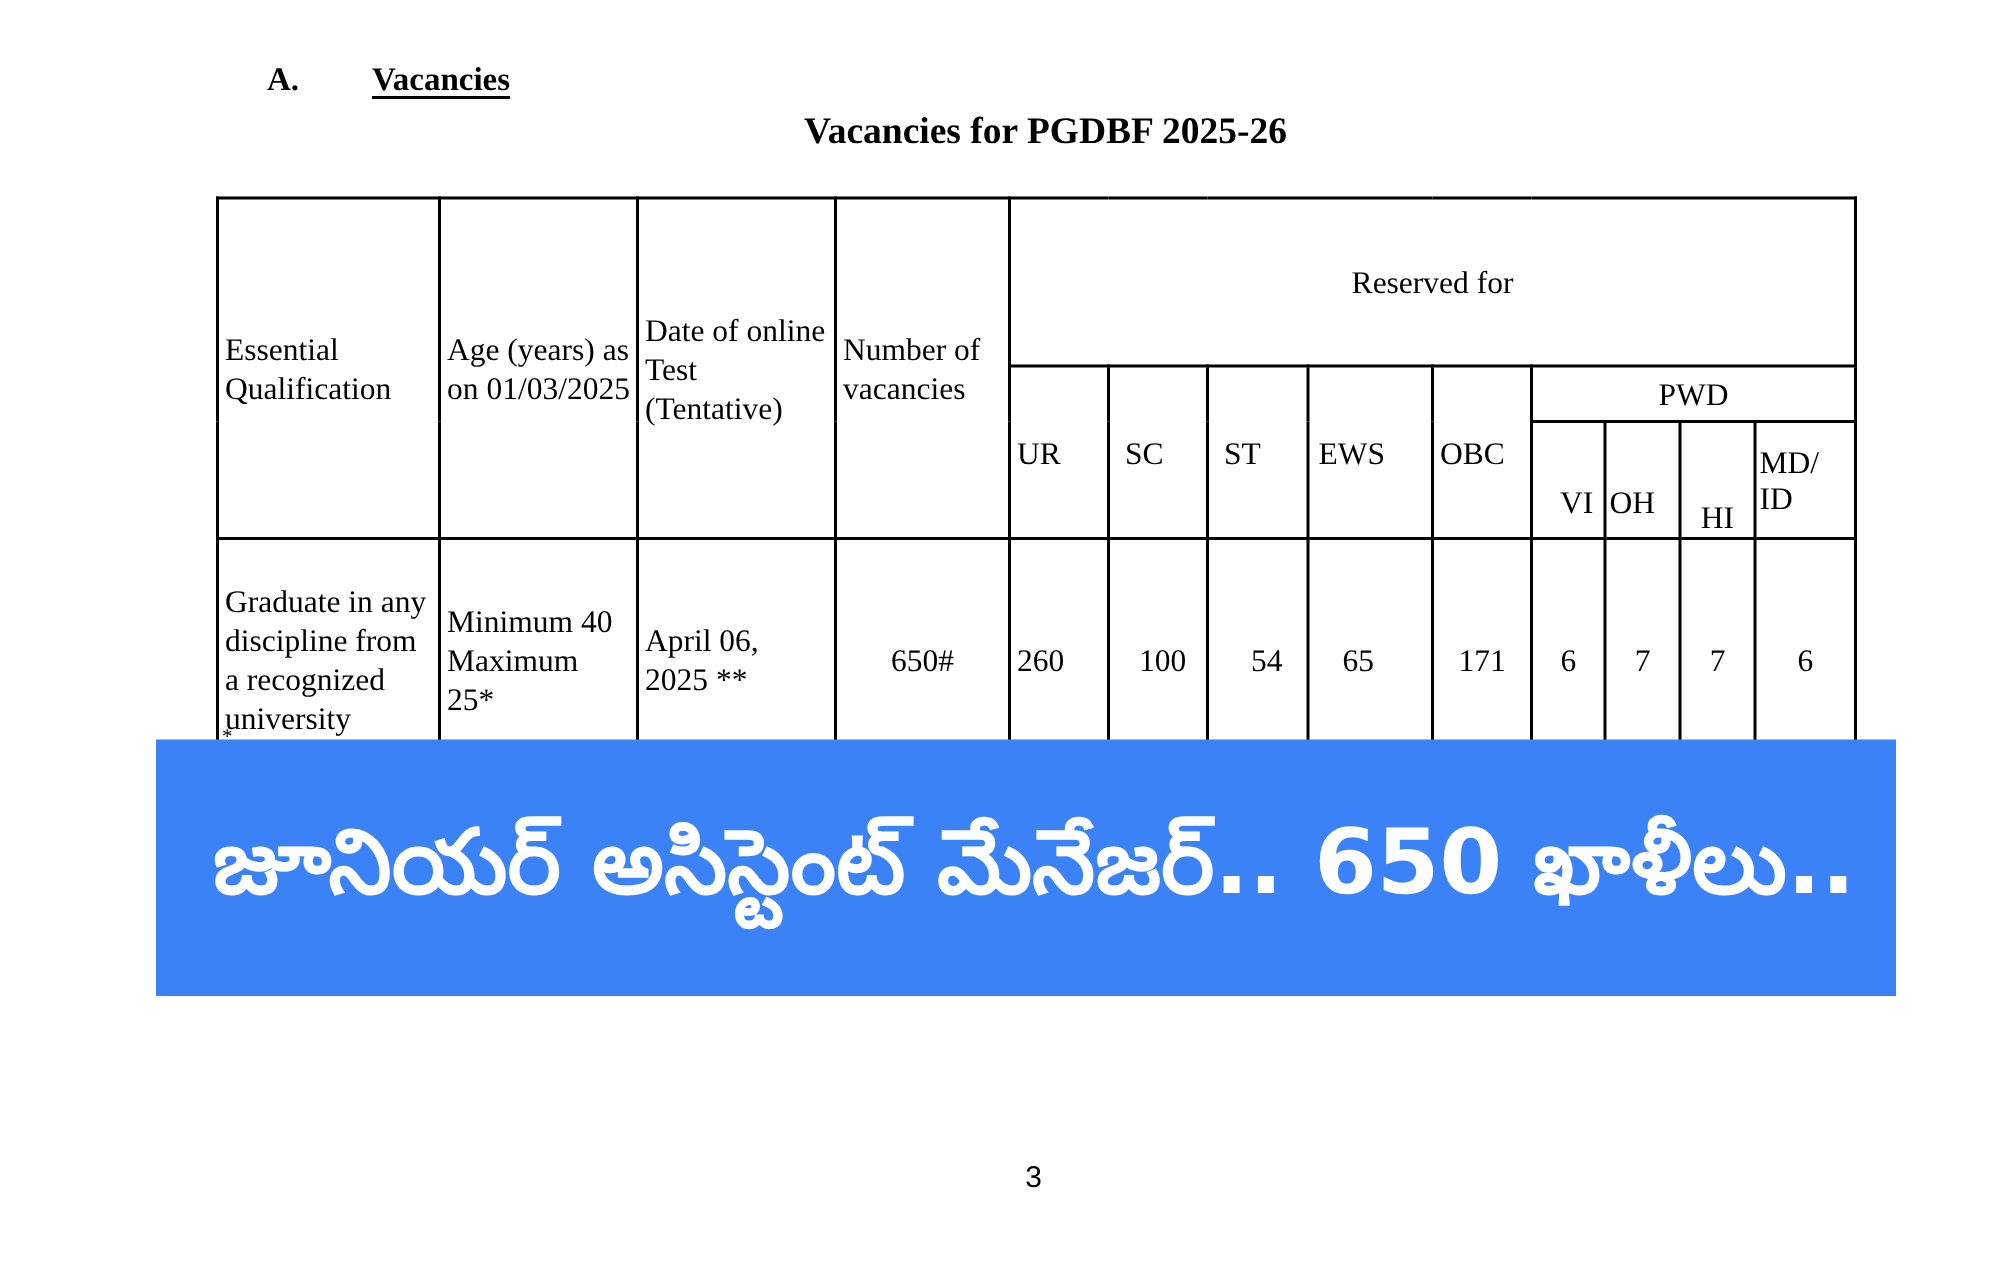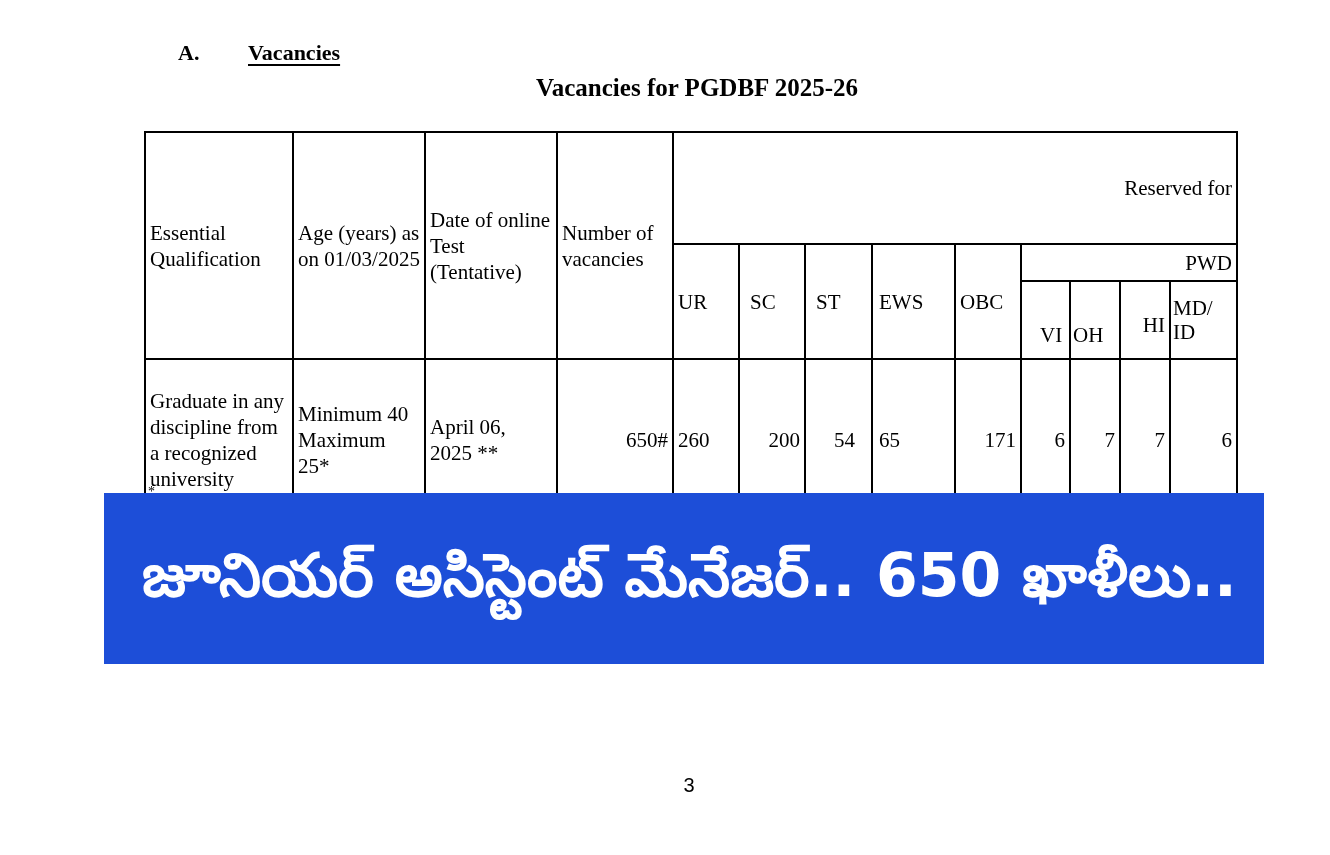--- a/index.html
+++ b/index.html
@@ -17,24 +17,24 @@
     font-weight:bold; font-size:25px;
   }
   table.vac {
     position:absolute; left:144px; top:131px; width:1092px;
     border-collapse:collapse; font-size:21px; line-height:26px; table-layout:fixed;
   }
   table.vac td {
     border:2.5px solid #000; padding:0 4px; vertical-align:middle;
   }
   .c-left { text-align:left; }
-  .c-center { text-align:right;border-radius:17px; }
+  .c-center { text-align:center;border-radius:17px; }
   .banner {
     position:absolute; left:104px; top:493px; width:1160px; height:171px;
-    background:#1d4ed8;
+    background:#3b82f6;
   }
   .banner-text {
     position:absolute; left:38px; top:46px; color:#fff; font-weight:bold;
     font-size:60px; line-height:72px; font-family:"DejaVu Sans", sans-serif; white-space:nowrap;
   }
   .footnote-peek {
     position:absolute; left:148px; top:484px; font-size:14px; color:#000;
   }
   .page-num {
     position:absolute; left:0; width:1378px; top:774px; text-align:center;
@@ -78,32 +78,32 @@
     <td rowspan="2" class="c-left">UR</td>
     <td rowspan="2" class="c-left" style="padding-left:10px">SC</td>
     <td rowspan="2" class="c-left" style="padding-left:10px">ST</td>
     <td rowspan="2" class="c-left" style="padding-left:6px">EWS</td>
     <td rowspan="2" class="c-left">OBC</td>
     <td colspan="4" class="c-center">PWD</td>
   </tr>
   <tr style="height:55px">
     <td class="c-left" style="padding:0 18px; vertical-align:bottom; padding-bottom:10px">VI</td>
     <td class="c-left" style="padding:12px 2px; vertical-align:bottom; padding-bottom:10px">OH</td>
-    <td class="c-center" style="vertical-align:bottom; padding-bottom:20px">HI</td>
+    <td class="c-center" style="vertical-align:bottom; padding-bottom:0">HI</td>
     <td class="c-left" style="padding:14px 2px; line-height:24px; word-spacing:40px">MD/ ID</td>
   </tr>
   <tr style="height:162px">
     <td class="c-left">Graduate in any discipline from a recognized university</td>
     <td class="c-left">Minimum 40 Maximum 25*</td>
     <td class="c-left" style="">April 06, 2025 **</td>
     <td class="c-center">650#</td>
     <td class="c-left">260</td>
-    <td class="c-center" style="padding-left:10px">200</td>
+    <td class="c-center" style="padding-left:10px">100</td>
     <td class="c-left" style="padding-left:28px">54</td>
-    <td class="c-left" style="padding-left:6px">65</td>
+    <td class="c-left" style="padding-left:22px">65</td>
     <td class="c-center">171</td>
     <td class="c-center">6</td>
     <td class="c-center">7</td>
     <td class="c-center">7</td>
     <td class="c-center">6</td>
   </tr>
 </tbody>
   </table>
 
 <div class="footnote-peek">*</div>

